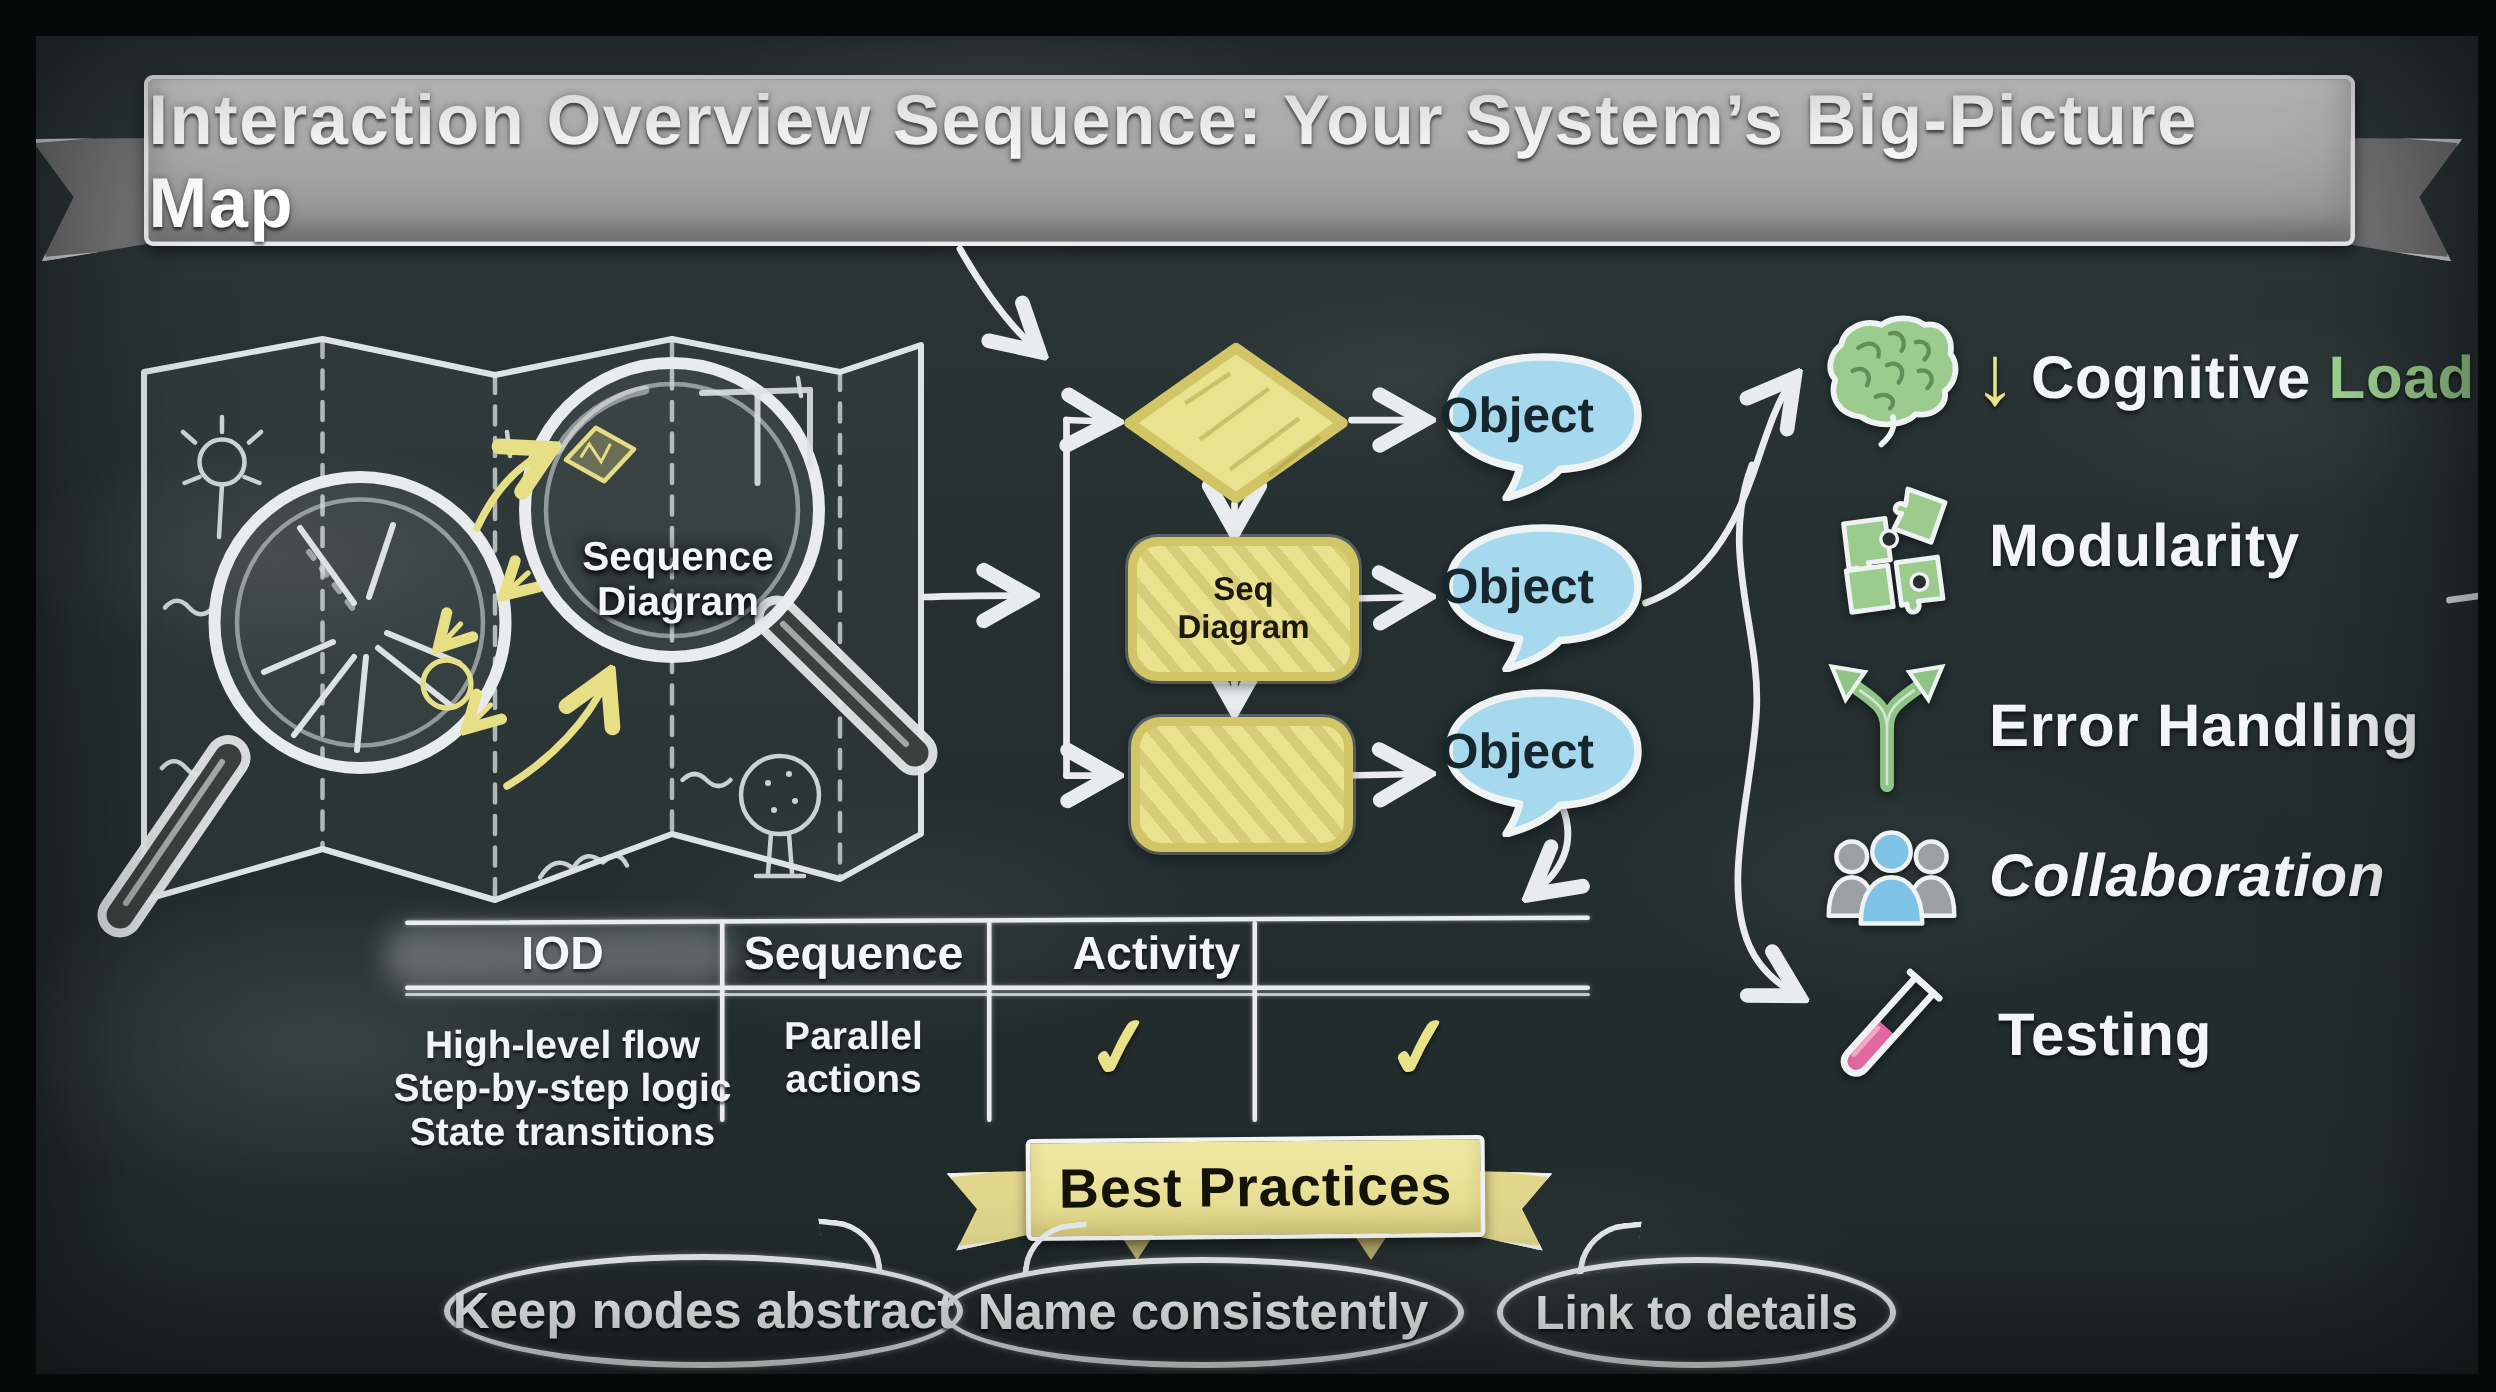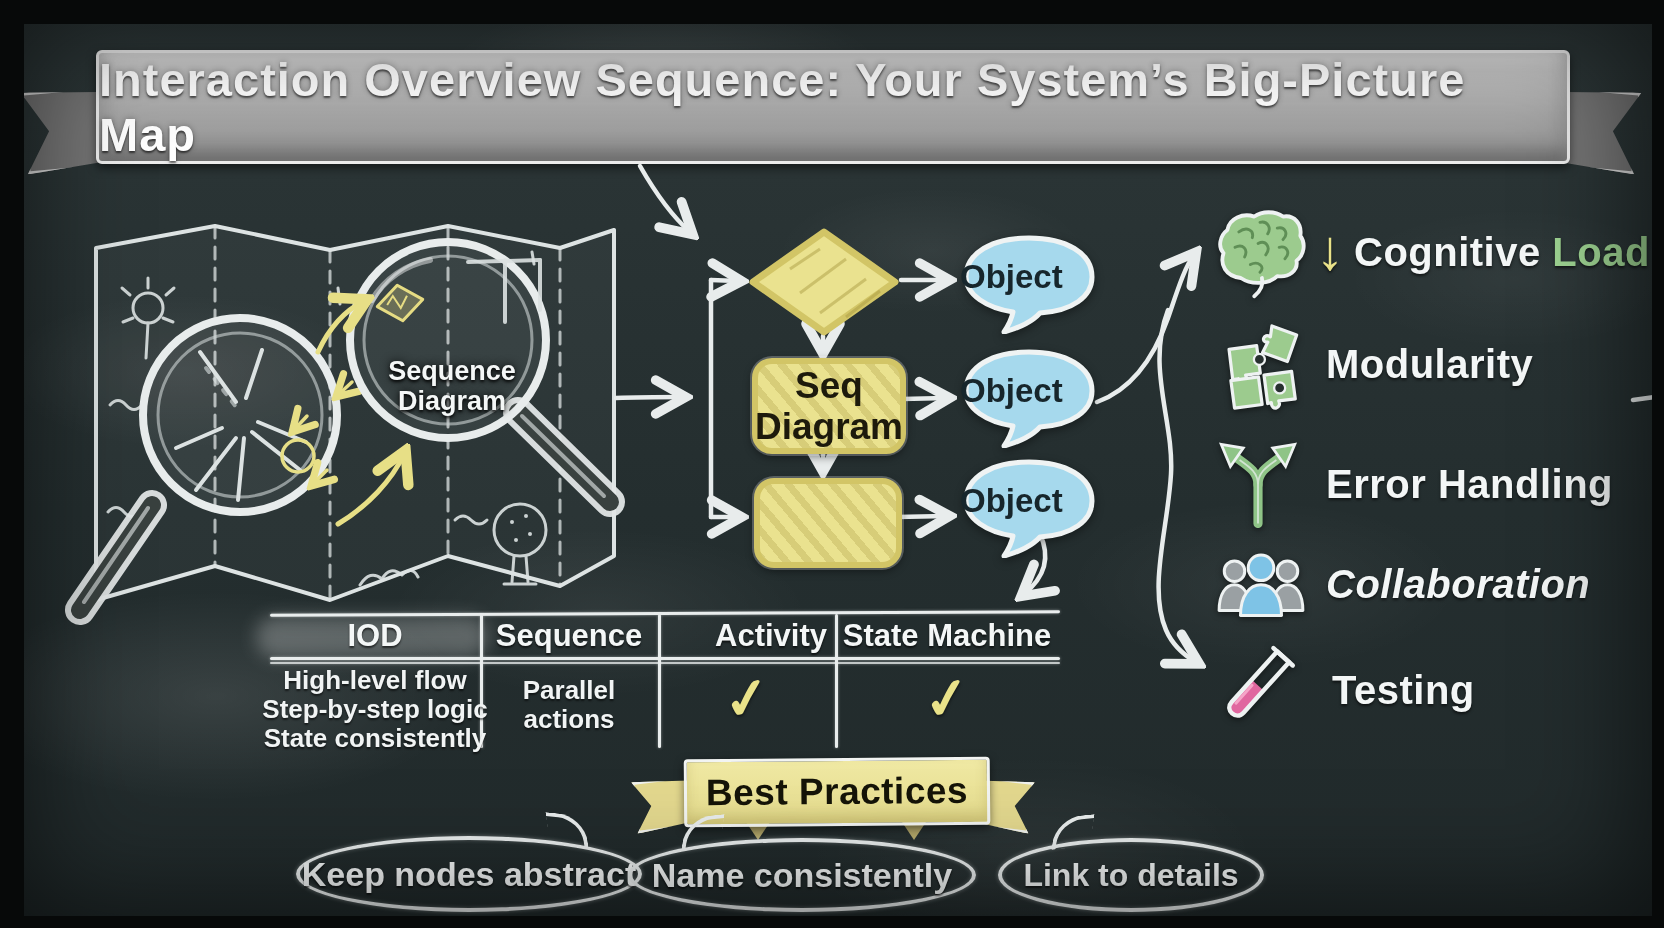--- a/index.html
+++ b/index.html
@@ -41,21 +41,21 @@
   
   svg.overlay{position:absolute;left:0;top:0;z-index:3;}
 
   
   .node-svg{position:absolute;z-index:6;}
   .flow-box{position:absolute;z-index:6;background:#eae28f;
     background-image:repeating-linear-gradient(50deg, rgba(166,150,62,.28) 0 7px, transparent 7px 17px);
     border:6px solid #d2c566;border-radius:20px;
     box-shadow:0 0 0 2px rgba(255,255,255,.25),0 3px 8px rgba(0,0,0,.45);
     display:flex;align-items:center;justify-content:center;text-align:center;}
-  .flow-box .lbl{font-size:37px;line-height:1.12;font-weight:bold;color:#1d1a0c;white-space:pre-line;}
+  .flow-box .lbl{font-size:22px;line-height:1.12;font-weight:bold;color:#1d1a0c;white-space:pre-line;}
   .bubble{position:absolute;width:138px;height:102px;z-index:6;}
   .bubble svg{position:absolute;left:0;top:0;filter:drop-shadow(0 3px 5px rgba(0,0,0,.4));}
   .bubble .lbl{position:absolute;left:0;right:8px;top:26px;text-align:left;
     font-size:33px;font-weight:bold;color:#17262c;}
 
   
   .mag-label{position:absolute;left:368px;top:356px;width:168px;z-index:5;text-align:center;
     font-size:27px;line-height:1.12;font-weight:bold;color:#f4f7f7;white-space:pre-line;
     text-shadow:0 0 10px rgba(0,0,0,.9),0 2px 3px rgba(0,0,0,.8);}
   .mini-diamond{position:absolute;left:374px;top:282px;z-index:5;transform:rotate(-9deg);}
@@ -316,26 +316,25 @@
     <div class="tline" style="left:0;top:12px;width:790px;height:3px;transform:rotate(-.25deg);"></div>
     <div class="tline" style="left:0;top:57px;width:790px;height:2.5px;"></div>
     <div class="tline" style="left:0;top:62px;width:790px;height:2px;opacity:.8;"></div>
     <div class="tline" style="left:210px;top:14px;width:3px;height:134px;"></div>
     <div class="tline" style="left:388px;top:14px;width:3px;height:134px;"></div>
     <div class="tline" style="left:565px;top:14px;width:3px;height:134px;"></div>
 
     <div class="th" style="left:105px;">IOD</div>
     <div class="th" style="left:299px;">Sequence</div>
     <div class="th" style="left:477px;margin-left:24px;">Activity</div>
-    <div class="th" style="left:677px;">State Machine</div>
-
-    <div class="cell-lines" style="left:105px;top:66px;">
+
+    <div class="cell-lines" style="left:105px;top:82px;">
       <div>High-level flow</div>
       <div>Step-by-step logic</div>
-      <div>State consistently</div>
+      <div>State transitions</div>
     </div>
     <div class="cell-lines" style="left:299px;top:76px;white-space:pre-line;">Parallel
 actions</div>
     <div class="check" style="left:477px;">✓</div>
     <div class="check" style="left:677px;">✓</div>
   </div>
 
   <div class="bp-tail l"></div>
   <div class="bp-tail r"></div>
   <div class="bp-fold" style="left:742px;"></div>

